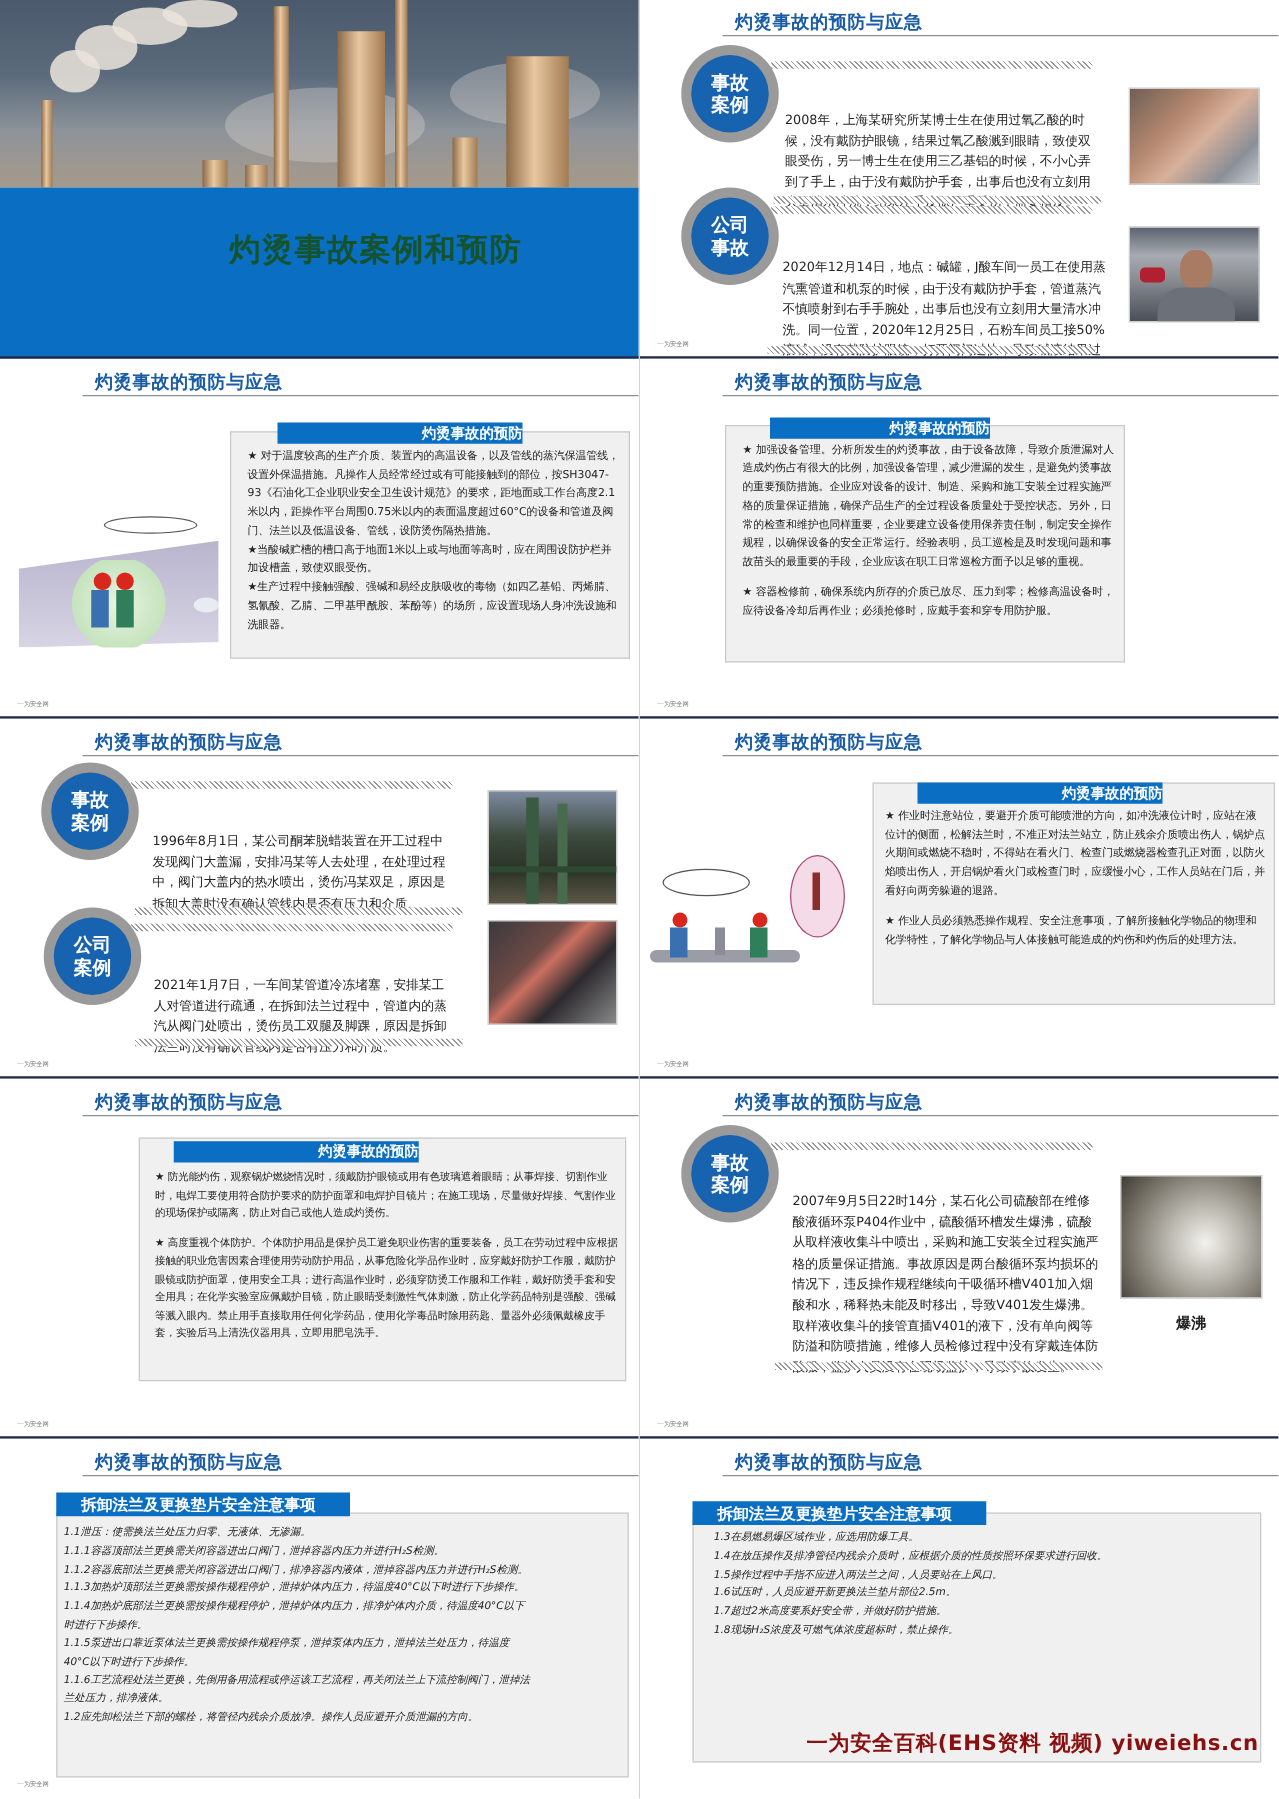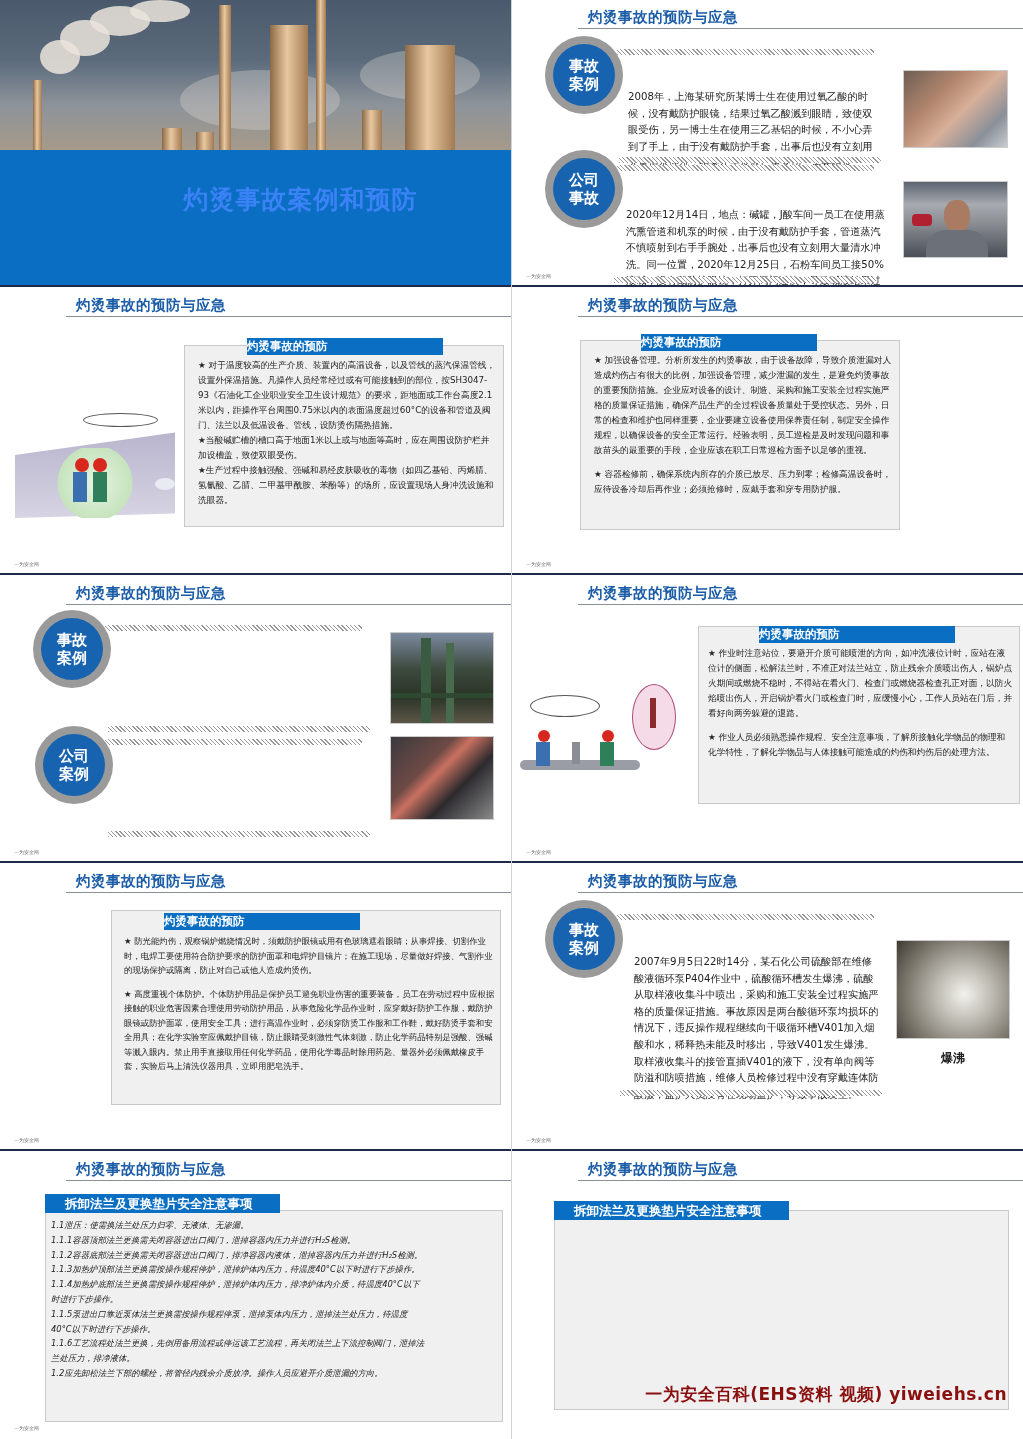--- a/index.html
+++ b/index.html
@@ -15,35 +15,35 @@
     .title-rule { position: absolute; left: 66px; right: 0; top: 28px; height: 1px; background: #8a8f96; }
     .footer-logo { position: absolute; left: 14px; bottom: 8px; font-size: 5px; color: #777; }
 
     
     .cover-photo { position: absolute; left: 0; top: 0; width: 511px; height: 150px;
       background: linear-gradient(180deg, #4a5a6c 0%, #5b6b7c 40%, #8d939a 70%, #a69a8a 100%); overflow: hidden; }
     .cloud { position: absolute; border-radius: 50%; background: rgba(220,215,210,0.35); }
     .tower { position: absolute; bottom: 0; background: linear-gradient(90deg, #8c6a48, #e8c8a0 45%, #a17a52); }
     .smoke { position: absolute; border-radius: 50%; background: rgba(235,228,220,0.85); }
     .cover-band { position: absolute; left: 0; top: 150px; width: 511px; height: 137px; background: #0a6ec2; }
-    .cover-title { position: absolute; left: 0; width: 601px; top: 183px; text-align: center; font-size: 25px; font-weight: bold; color: #3b82f6; letter-spacing: 1px; }
+    .cover-title { position: absolute; left: 0; width: 601px; top: 183px; text-align: center; font-size: 25px; font-weight: bold; color: #14532d; letter-spacing: 1px; }
 
     
     .badge-outer { position: absolute; width: 78px; height: 78px; border-radius: 50%; background: #9a9a9a; }
     .badge-inner { position: absolute; left: 8px; top: 8px; width: 62px; height: 62px; border-radius: 50%; background: #1763b0;
       color: #fff; font-weight: bold; font-size: 15px; line-height: 18px; display: flex; align-items: center; justify-content: center; text-align: center; }
     .hatch { position: absolute; height: 6px;
       background: repeating-linear-gradient(45deg, #999 0 1px, #fff 1px 3px); }
     .case-text { position: absolute; font-size: 10.2px; line-height: 16.6px; color: #222; margin-top: 32px; }
     .photo { position: absolute; border: 1px solid #ccc; overflow: hidden; }
     .photo-caption { position: absolute; font-size: 12px; font-weight: bold; color: #222; text-align: center; }
 
     
     .prev-box { position: absolute; background: #f0f0f0; border: 1px solid #c9c9c9; }
-    .prev-head { position: absolute; background: #0a6ec2; color: #fff; font-weight: bold; font-size: 11.5px; text-align: left; line-height: 17px; height: 17px; margin-left: 25px; }
+    .prev-head { position: absolute; background: #0a6ec2; color: #fff; font-weight: bold; font-size: 11.5px; text-align: right; line-height: 17px; height: 17px; }
     .prev-text { position: absolute; font-size: 8.7px; line-height: 15px; color: #222; }
     .prev-text p { margin: 0; }
     .prev-text p.gap { margin-top: 9px; }
 
     
     .flange-head { position: absolute; background: #0a6ec2; color: #fff; font-weight: bold; font-size: 12.5px; line-height: 19px; height: 19px; padding-left: 20px; }
     .flange-list { position: absolute; font-size: 8.4px; line-height: 14.8px; color: #222; }
     .flange-list div { white-space: normal; font-style: italic; }
 
     .watermark { position: absolute; right: 16px; top: 1383px; font-size: 17px; color: #8a1010; font-weight: bold; letter-spacing: 0.5px; }
@@ -147,33 +147,35 @@
   <div class="slide" style="left:0;top:576px;">
     <div class="slide-title">灼烫事故的预防与应急</div>
     <div class="title-rule"></div>
 
     <div class="hatch" style="left:105px;top:49px;width:257px;"></div>
     <div class="badge-outer" style="left:33px;top:34px;">
       <div class="badge-inner">
           <span><span>事故</span><br><span>案例</span></span>
         </div>
     </div>
+    <div class="case-text" style="left:122px;top:58px;width:236px;">1996年8月1日，某公司酮苯脱蜡装置在开工过程中发现阀门大盖漏，安排冯某等人去处理，在处理过程中，阀门大盖内的热水喷出，烫伤冯某双足，原因是拆卸大盖时没有确认管线内是否有压力和介质。</div>
     <div class="hatch" style="left:108px;top:150px;width:262px;"></div>
     <div class="photo" style="left:390px;top:56px;width:104px;height:92px;background:linear-gradient(180deg,#7c8aa0 0%,#3d4a3e 40%,#2a3326 70%,#5c5648 100%);">
       <div style="position:absolute;left:30px;top:5px;width:10px;height:88px;background:#3b5a42;"></div>
       <div style="position:absolute;left:55px;top:10px;width:8px;height:82px;background:#476b4c;"></div>
       <div style="position:absolute;left:0;top:60px;width:104px;height:5px;background:#2e4832;"></div>
     </div>
 
     <div class="hatch" style="left:105px;top:163px;width:257px;"></div>
     <div class="badge-outer" style="left:35px;top:150px;">
       <div class="badge-inner">
           <span><span>公司</span><br><span>案例</span></span>
         </div>
     </div>
+    <div class="case-text" style="left:123px;top:173px;width:235px;">2021年1月7日，一车间某管道冷冻堵塞，安排某工人对管道进行疏通，在拆卸法兰过程中，管道内的蒸汽从阀门处喷出，烫伤员工双腿及脚踝，原因是拆卸法兰时没有确认管线内是否有压力和介质。</div>
     <div class="hatch" style="left:108px;top:255px;width:262px;"></div>
     <div class="photo" style="left:390px;top:160px;width:104px;height:84px;background:linear-gradient(135deg,#3b3a3e 0%,#6e4a45 35%,#c97060 45%,#2c2a2e 65%,#8a8a8a 100%);"></div>
     <div class="footer-logo">一为安全网</div>
     <div class="bottom-rule"></div>
   </div>
 
   <div class="slide" style="left:512px;top:576px;">
     <div class="slide-title">灼烫事故的预防与应急</div>
     <div class="title-rule"></div>
     <div style="position:absolute;left:8px;top:84px;width:175px;height:130px;">
@@ -243,16 +245,24 @@
       <div>1.2应先卸松法兰下部的螺栓，将管径内残余介质放净。操作人员应避开介质泄漏的方向。</div>
     </div>
     <div class="footer-logo">一为安全网</div>
   </div>
 
   <div class="slide" style="left:512px;top:1152px;">
     <div class="slide-title">灼烫事故的预防与应急</div>
     <div class="title-rule"></div>
     <div class="prev-box" style="left:42px;top:58px;width:455px;height:200px;"></div>
     <div class="flange-head" style="left:42px;top:49px;width:235px;">拆卸法兰及更换垫片安全注意事项</div>
+    <div class="flange-list" style="left:59px;top:70px;width:420px;">
+      <div>1.3在易燃易爆区域作业，应选用防爆工具。</div>
+      <div>1.4在放压操作及排净管径内残余介质时，应根据介质的性质按照环保要求进行回收。</div>
+      <div>1.5操作过程中手指不应进入两法兰之间，人员要站在上风口。</div>
+      <div>1.6试压时，人员应避开新更换法兰垫片部位2.5m。</div>
+      <div>1.7超过2米高度要系好安全带，并做好防护措施。</div>
+      <div>1.8现场H₂S浓度及可燃气体浓度超标时，禁止操作。</div>
+    </div>
   </div>
 
   <div class="watermark">一为安全百科(EHS资料 视频) yiweiehs.cn</div>
 </div>
 
 </body></html>

